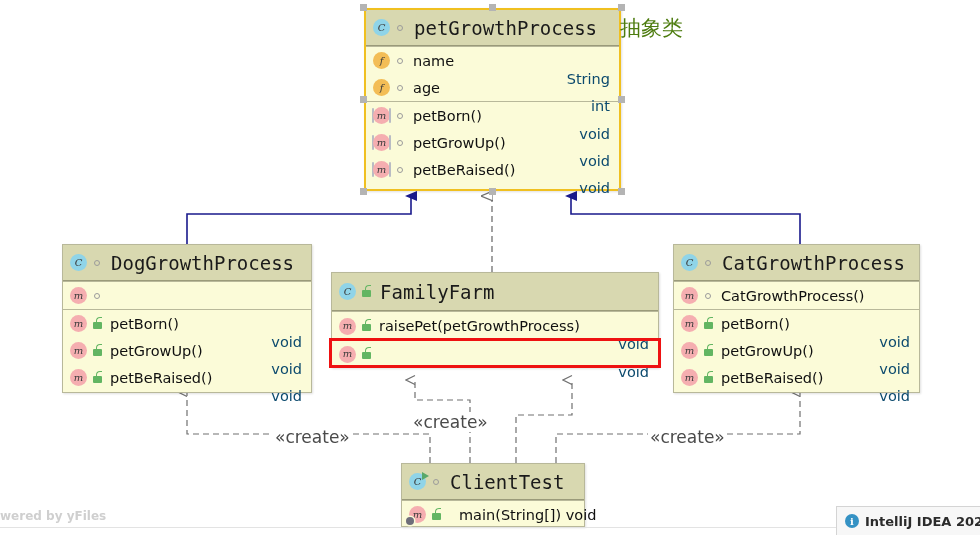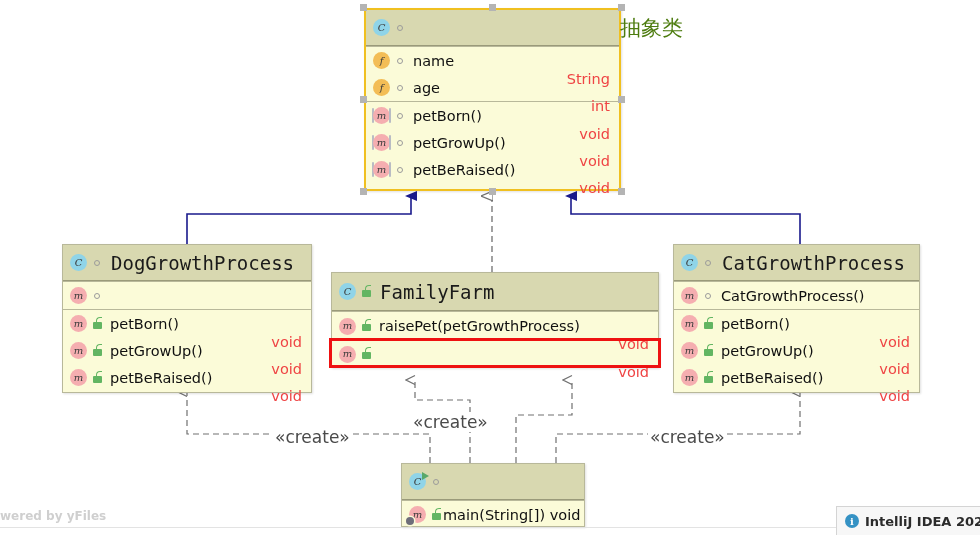--- a/index.html
+++ b/index.html
@@ -53,22 +53,22 @@
     height: 27px;
     padding-left: 7px;
     padding-right: 9px;
     box-sizing: border-box;
     font-size: 14.5px;
     color: #101010;
     white-space: nowrap;
   }
   .member-name { margin-left: 6px; flex: 0 0 auto; }
   .member-spacer { flex: 1 1 auto; min-width: 8px; }
-  .member-type { flex: 0 0 auto; color: #ef4444; margin-top: 36px; }
-  .member-name.inline-type { margin-left: 0; }
+  .member-type { flex: 0 0 auto; color: #0c4a6e; margin-top: 36px; }
+  .member-name.inline-type { margin-left: 16px; }
 
   
   .ico {
     display: inline-block;
     position: relative;
     width: 17px; height: 17px;
     flex: 0 0 auto;
   }
   .ico-circle {
     position: absolute; left: 0; top: 0;
@@ -276,20 +276,21 @@
   <div class="stereo" style="left:273px; top:427px;">«create»</div>
   <div class="stereo" style="left:411px; top:412px;">«create»</div>
   <div class="stereo" style="left:648px; top:427px;">«create»</div>
 
   <div class="uml-node selected" style="left:364px; top:8px; width:257px; height:183px;">
     <div class="node-header">
       <span class="ico ico-class">
         <span class="ico-circle">C</span>
       </span>
       <span class="vis vis-public"></span>
+      <span class="node-title">petGrowthProcess</span>
     </div>
     <div class="section">
       <div class="member-row">
         <span class="ico ico-field">
             <span class="ico-circle">f</span>
           </span>
         <span class="vis vis-public"></span>
         <span class="member-name">name</span>
         <span class="member-spacer"></span>
         <span class="member-type">String</span>
@@ -503,20 +504,21 @@
 
   <div class="red-box" style="left:329px; top:338px; width:332px; height:30px;"></div>
 
   <div class="uml-node" style="left:401px; top:463px; width:184px; height:64px;">
     <div class="node-header" style="height:36px;">
       <span class="ico ico-class">
         <span class="ico-circle">C</span>
           <span class="run-tri"></span>
       </span>
       <span class="vis vis-public"></span>
+      <span class="node-title">ClientTest</span>
     </div>
     <div class="section">
       <div class="member-row" style="height:27px;">
         <span class="ico ico-method">
           <span class="ico-circle">m</span>
             <span class="gear"></span>
         </span>
         <span class="vis vis-lock">
             <span class="lock-shackle"></span>
             <span class="lock-body"></span>

